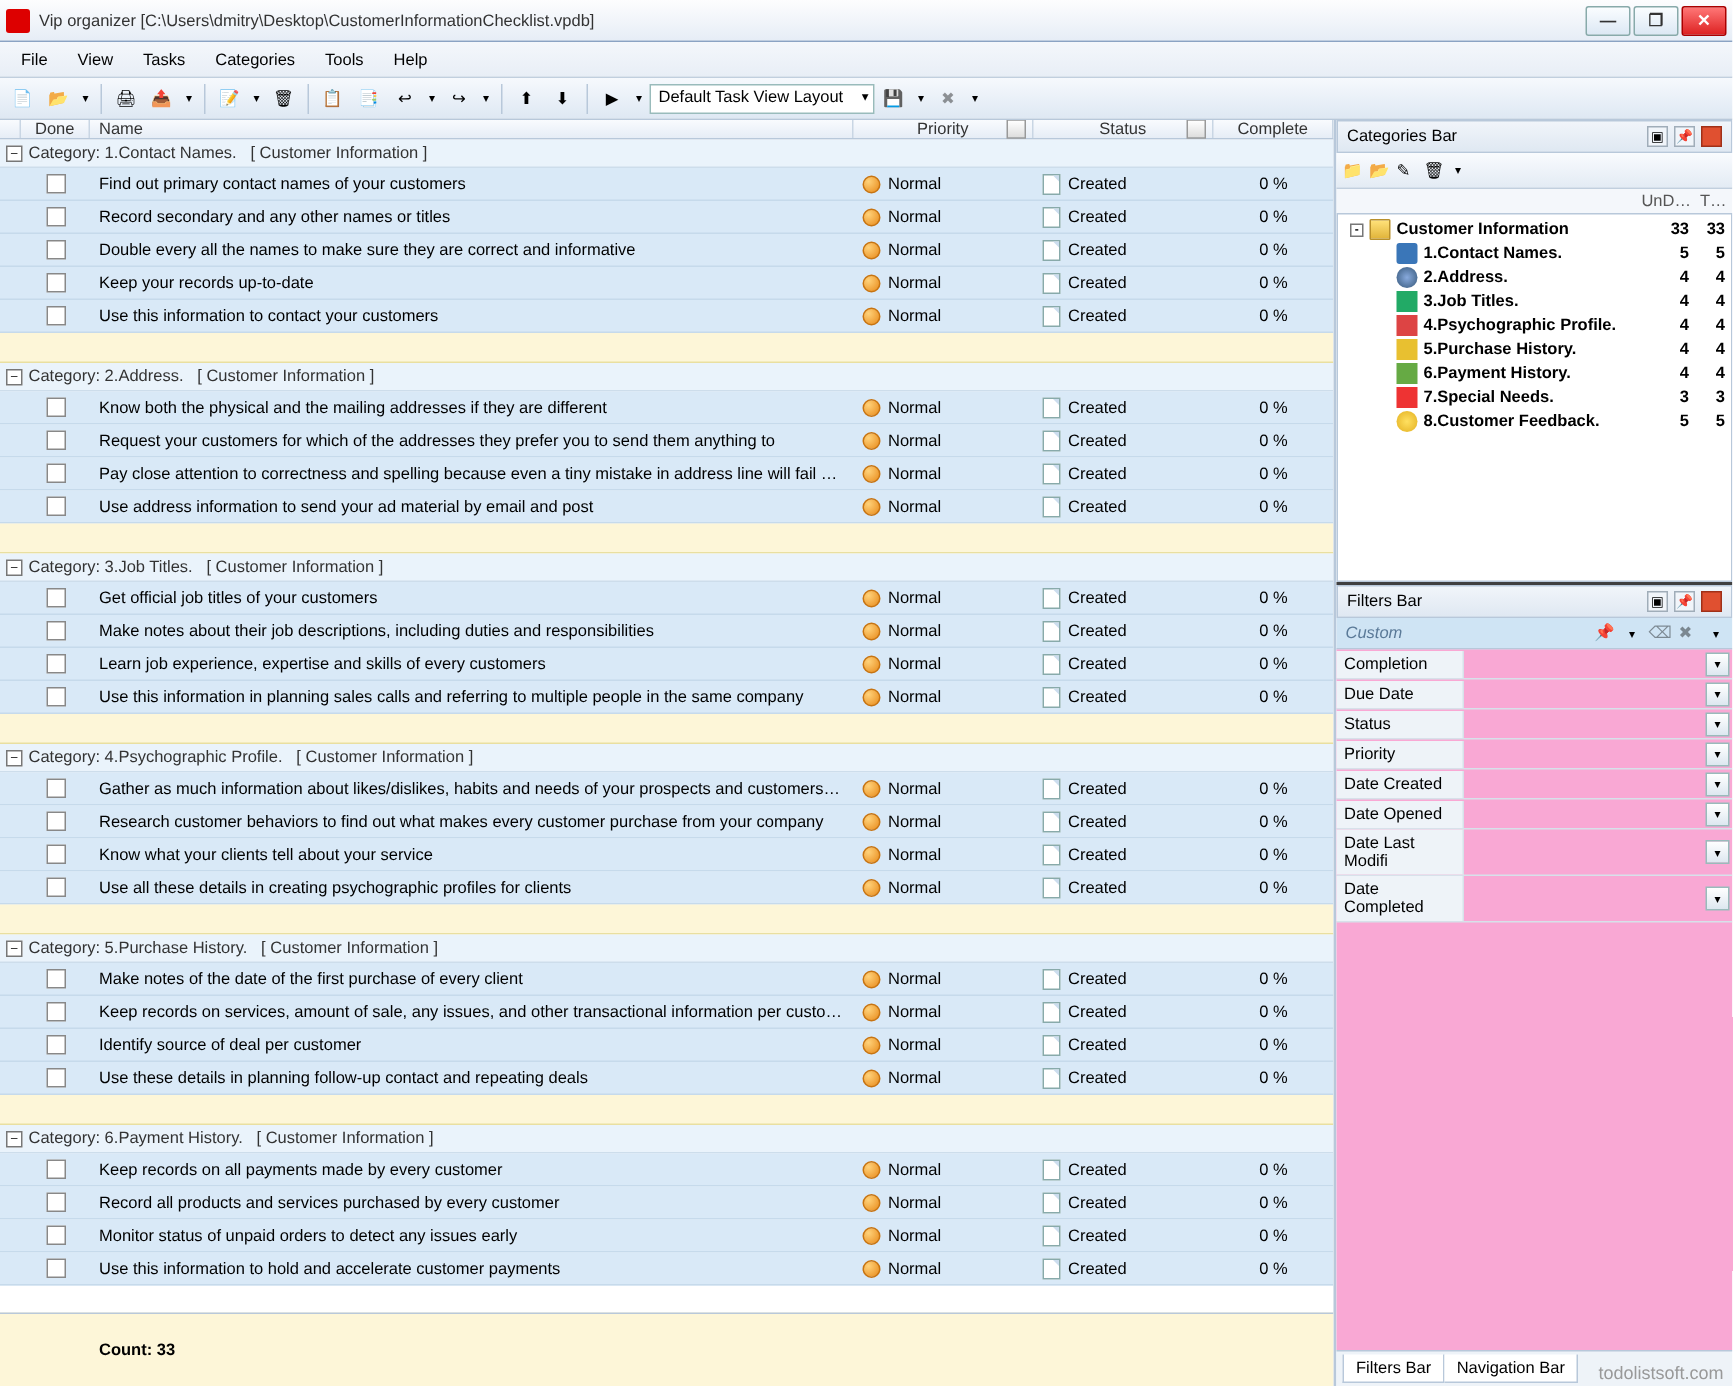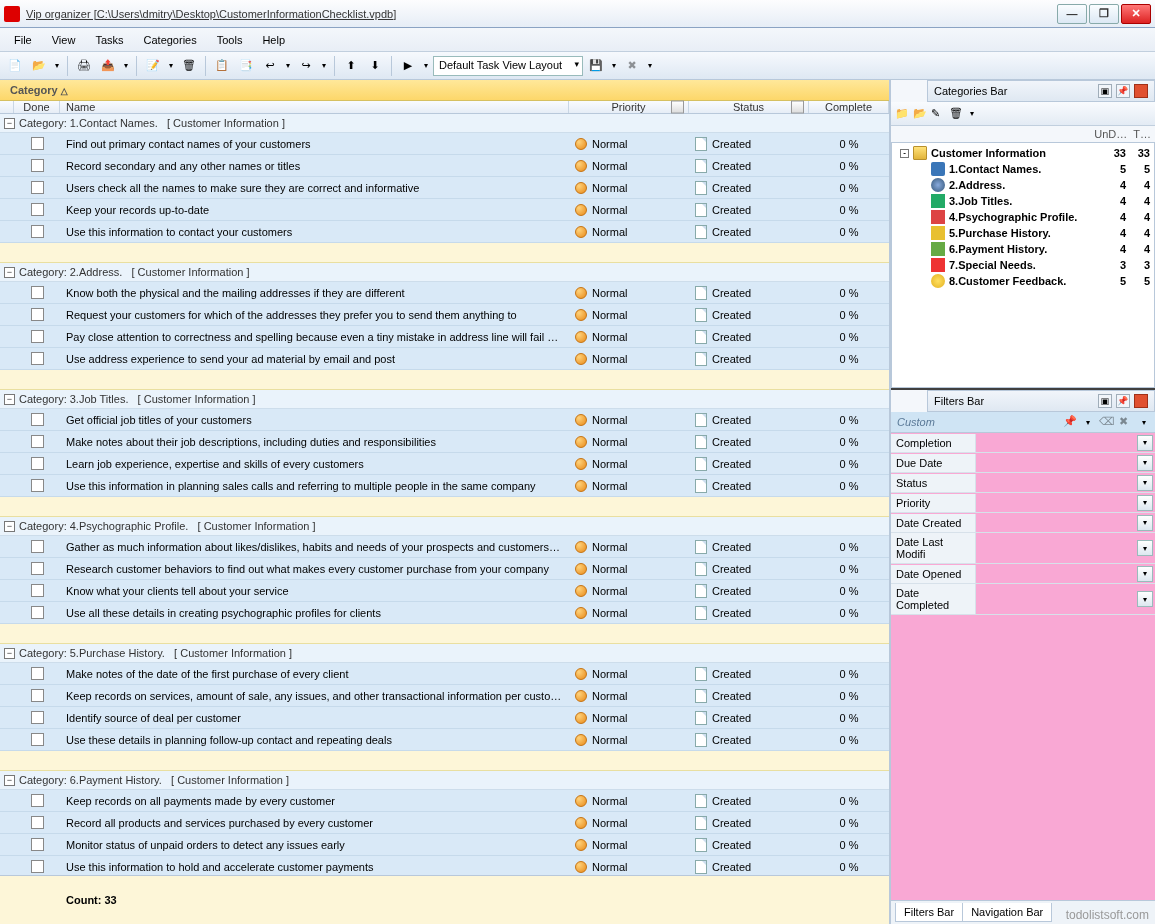--- a/index.html
+++ b/index.html
@@ -1,19 +1,19 @@
 <!DOCTYPE html>
 <html><head>
 <meta charset="utf-8">
 <style>
 * { box-sizing: border-box; margin: 0; padding: 0; font-family: Tahoma, sans-serif; font-size: 11px; }
 body { background: #fff; width: 1155px; height: 924px; overflow: hidden; display: flex; flex-direction: column; }
 .titlebar { background: linear-gradient(#fdfdfe, #e6edf6); border-bottom: 1px solid #8ba3c3; height: 28px; display: flex; align-items: center; padding: 0 4px; }
 .titlebar .app-icon { width: 16px; height: 16px; background: #d00; border-radius: 2px; margin-right: 6px; }
-.titlebar .title { flex: 1; color: #333; text-decoration: underline; }
+.titlebar .title { flex: 1; color: #333; }
 .winbtns { display: flex; gap: 2px; margin-left: auto; }
 .winbtn { width: 30px; height: 20px; border: 1px solid #8aa; background: linear-gradient(#fafdff,#dce8f4); display: flex; align-items: center; justify-content: center; border-radius: 2px; cursor: pointer; font-weight: bold; color: #333; }
 .winbtn.close { background: linear-gradient(#f77,#d22); color: #fff; border-color: #a00; }
 .menubar { background: linear-gradient(#f4f7fb,#e8eef6); border-bottom: 1px solid #c1cfde; height: 24px; display: flex; align-items: center; padding: 0 6px; gap: 4px; }
 .menubar span { padding: 3px 8px; cursor: pointer; text-align: center; }
 .toolbar { background: linear-gradient(#f6f9fd,#dee8f3); border-bottom: 1px solid #b8c8da; height: 28px; display: flex; align-items: center; padding: 0 4px; gap: 2px; }
 .tbtn { width: 22px; height: 22px; display: flex; align-items: center; justify-content: center; cursor: pointer; border-radius: 2px; }
 .tsep { width: 1px; height: 20px; background: #b8c8da; margin: 0 3px; }
 .tdrop { width: 10px; display:flex; align-items:center; justify-content:center; cursor:pointer; font-size:8px; }
 .layout-combo { background: #fff; border: 1px solid #9bb; height: 20px; padding: 2px 16px 2px 5px; position: relative; min-width: 150px; }
@@ -42,21 +42,21 @@
 .task .col-prio, .task .col-stat, .task .col-comp { display:flex; align-items:center; justify-content:flex-start; padding:0 6px; gap:5px; }
 .task .col-comp { justify-content:center; }
 .prio-ic { width:12px; height:12px; border-radius:50%; background: radial-gradient(circle at 30% 30%, #ffd27a, #e88a1a); border:1px solid #c77412; }
 .stat-ic { width:12px; height:14px; background:#fff; border:1px solid #8aa; position:relative; }
 .stat-ic::before { content:""; position:absolute; top:0; right:0; border-style:solid; border-width:0 4px 4px 0; border-color: transparent #cde transparent transparent; }
 .gapstrip { height: 20px; background: #fdf6d8; border-bottom:1px solid #e9dfa0; }
 .footer { display:flex; border-top:1px solid #b8c8da; background:#fdf6d8; }
 .footer .col-exp, .footer .col-done { height:20px; }
 .footer .col-name { padding:18px 6px; font-weight:bold; }
 .right { width: 264px; display:flex; flex-direction:column; background:#f4f7fb; }
-.panelhead { background: linear-gradient(#f1f5fa,#dfe8f2); border:1px solid #b8c8da; padding:3px 6px; display:flex; align-items:center; gap:4px;margin-left:36px; }
+.panelhead { background: linear-gradient(#f1f5fa,#dfe8f2); border:1px solid #b8c8da; padding:3px 6px; display:flex; align-items:center; gap:4px; }
 .panelhead .t { flex:1; }
 .panelhead .pbtn { width:14px; height:14px; border:1px solid #a0adb9; background:#f1f5fa; cursor:pointer; display:flex; align-items:center; justify-content:center; font-size:9px; line-height:1; }
 .panelhead .pbtn.red { background:#e05030; border-color:#a03018; }
 .paneltb { background: linear-gradient(#f9fbfe,#e3ebf4); border-bottom:1px solid #c1cfde; padding:2px 4px; display:flex; gap:4px; align-items:center; height:24px; }
 .cattreehead { display:flex; justify-content:flex-end; padding:2px 4px; gap:6px; color:#555; }
 .cattree { background:#fff; border:1px solid #b8c8da; flex:0 0 246px; overflow:auto; padding:2px; }
 .treenode { display:flex; align-items:center; gap:4px; padding:1px 2px; white-space:nowrap; }
 .treenode.bold { font-weight:bold; }
 .treenode .ind { display:inline-block; }
 .treenode .tic { width:14px; height:14px; display:inline-block; }
@@ -135,21 +135,20 @@
   <div class="tdrop">▾</div>
   <div class="layout-combo">Default Task View Layout</div>
   <div class="tbtn">💾</div>
   <div class="tdrop">▾</div>
   <div class="tbtn" style="opacity:.4">✖</div>
   <div class="tdrop">▾</div>
 </div>
 
 <div class="content">
   <div class="left">
-    <div class="grouprow"><span>Category</span> <span style="font-size:9px">△</span></div>
     <div class="gridhead">
       <div class="col-exp"></div>
       <div class="col-done">Done</div>
       <div class="col-name">Name</div>
       <div class="col-prio hdrdrop">Priority</div>
       <div class="col-stat hdrdrop">Status</div>
       <div class="col-comp">Complete</div>
     </div>
     <div class="gridbody" id="gridbody">
         <div class="catrow"><span class="tog">−</span> Category: 1.Contact Names.&nbsp;&nbsp;&nbsp;[ Customer Information ]</div>
@@ -183,21 +182,21 @@
             <span class="stat-ic"></span>
             <span>Created</span>
           </div>
           <div class="col-comp">0 %</div>
         </div>
         <div class="task">
           <div class="col-exp"></div>
           <div class="col-done">
             <span class="cb"></span>
           </div>
-          <div class="col-name">Users check all the names to make sure they are correct and informative</div>
+          <div class="col-name">Double every all the names to make sure they are correct and informative</div>
           <div class="col-prio">
             <span class="prio-ic"></span>
             <span>Normal</span>
           </div>
           <div class="col-stat">
             <span class="stat-ic"></span>
             <span>Created</span>
           </div>
           <div class="col-comp">0 %</div>
         </div>
@@ -281,21 +280,21 @@
             <span class="stat-ic"></span>
             <span>Created</span>
           </div>
           <div class="col-comp">0 %</div>
         </div>
         <div class="task">
           <div class="col-exp"></div>
           <div class="col-done">
             <span class="cb"></span>
           </div>
-          <div class="col-name">Use address experience to send your ad material by email and post</div>
+          <div class="col-name">Use address information to send your ad material by email and post</div>
           <div class="col-prio">
             <span class="prio-ic"></span>
             <span>Normal</span>
           </div>
           <div class="col-stat">
             <span class="stat-ic"></span>
             <span>Created</span>
           </div>
           <div class="col-comp">0 %</div>
         </div>
@@ -699,26 +698,26 @@
             <div class="fl">Priority</div>
             <div class="fv"></div>
             <div class="fd"></div>
           </div>
           <div class="frow">
             <div class="fl">Date Created</div>
             <div class="fv"></div>
             <div class="fd"></div>
           </div>
           <div class="frow">
-            <div class="fl">Date Last Modifi</div>
+            <div class="fl">Date Opened</div>
             <div class="fv"></div>
             <div class="fd"></div>
           </div>
           <div class="frow">
-            <div class="fl">Date Opened</div>
+            <div class="fl">Date Last Modifi</div>
             <div class="fv"></div>
             <div class="fd"></div>
           </div>
           <div class="frow">
             <div class="fl">Date Completed</div>
             <div class="fv"></div>
             <div class="fd"></div>
           </div>
         </div>
       <div class="tabstrip">

